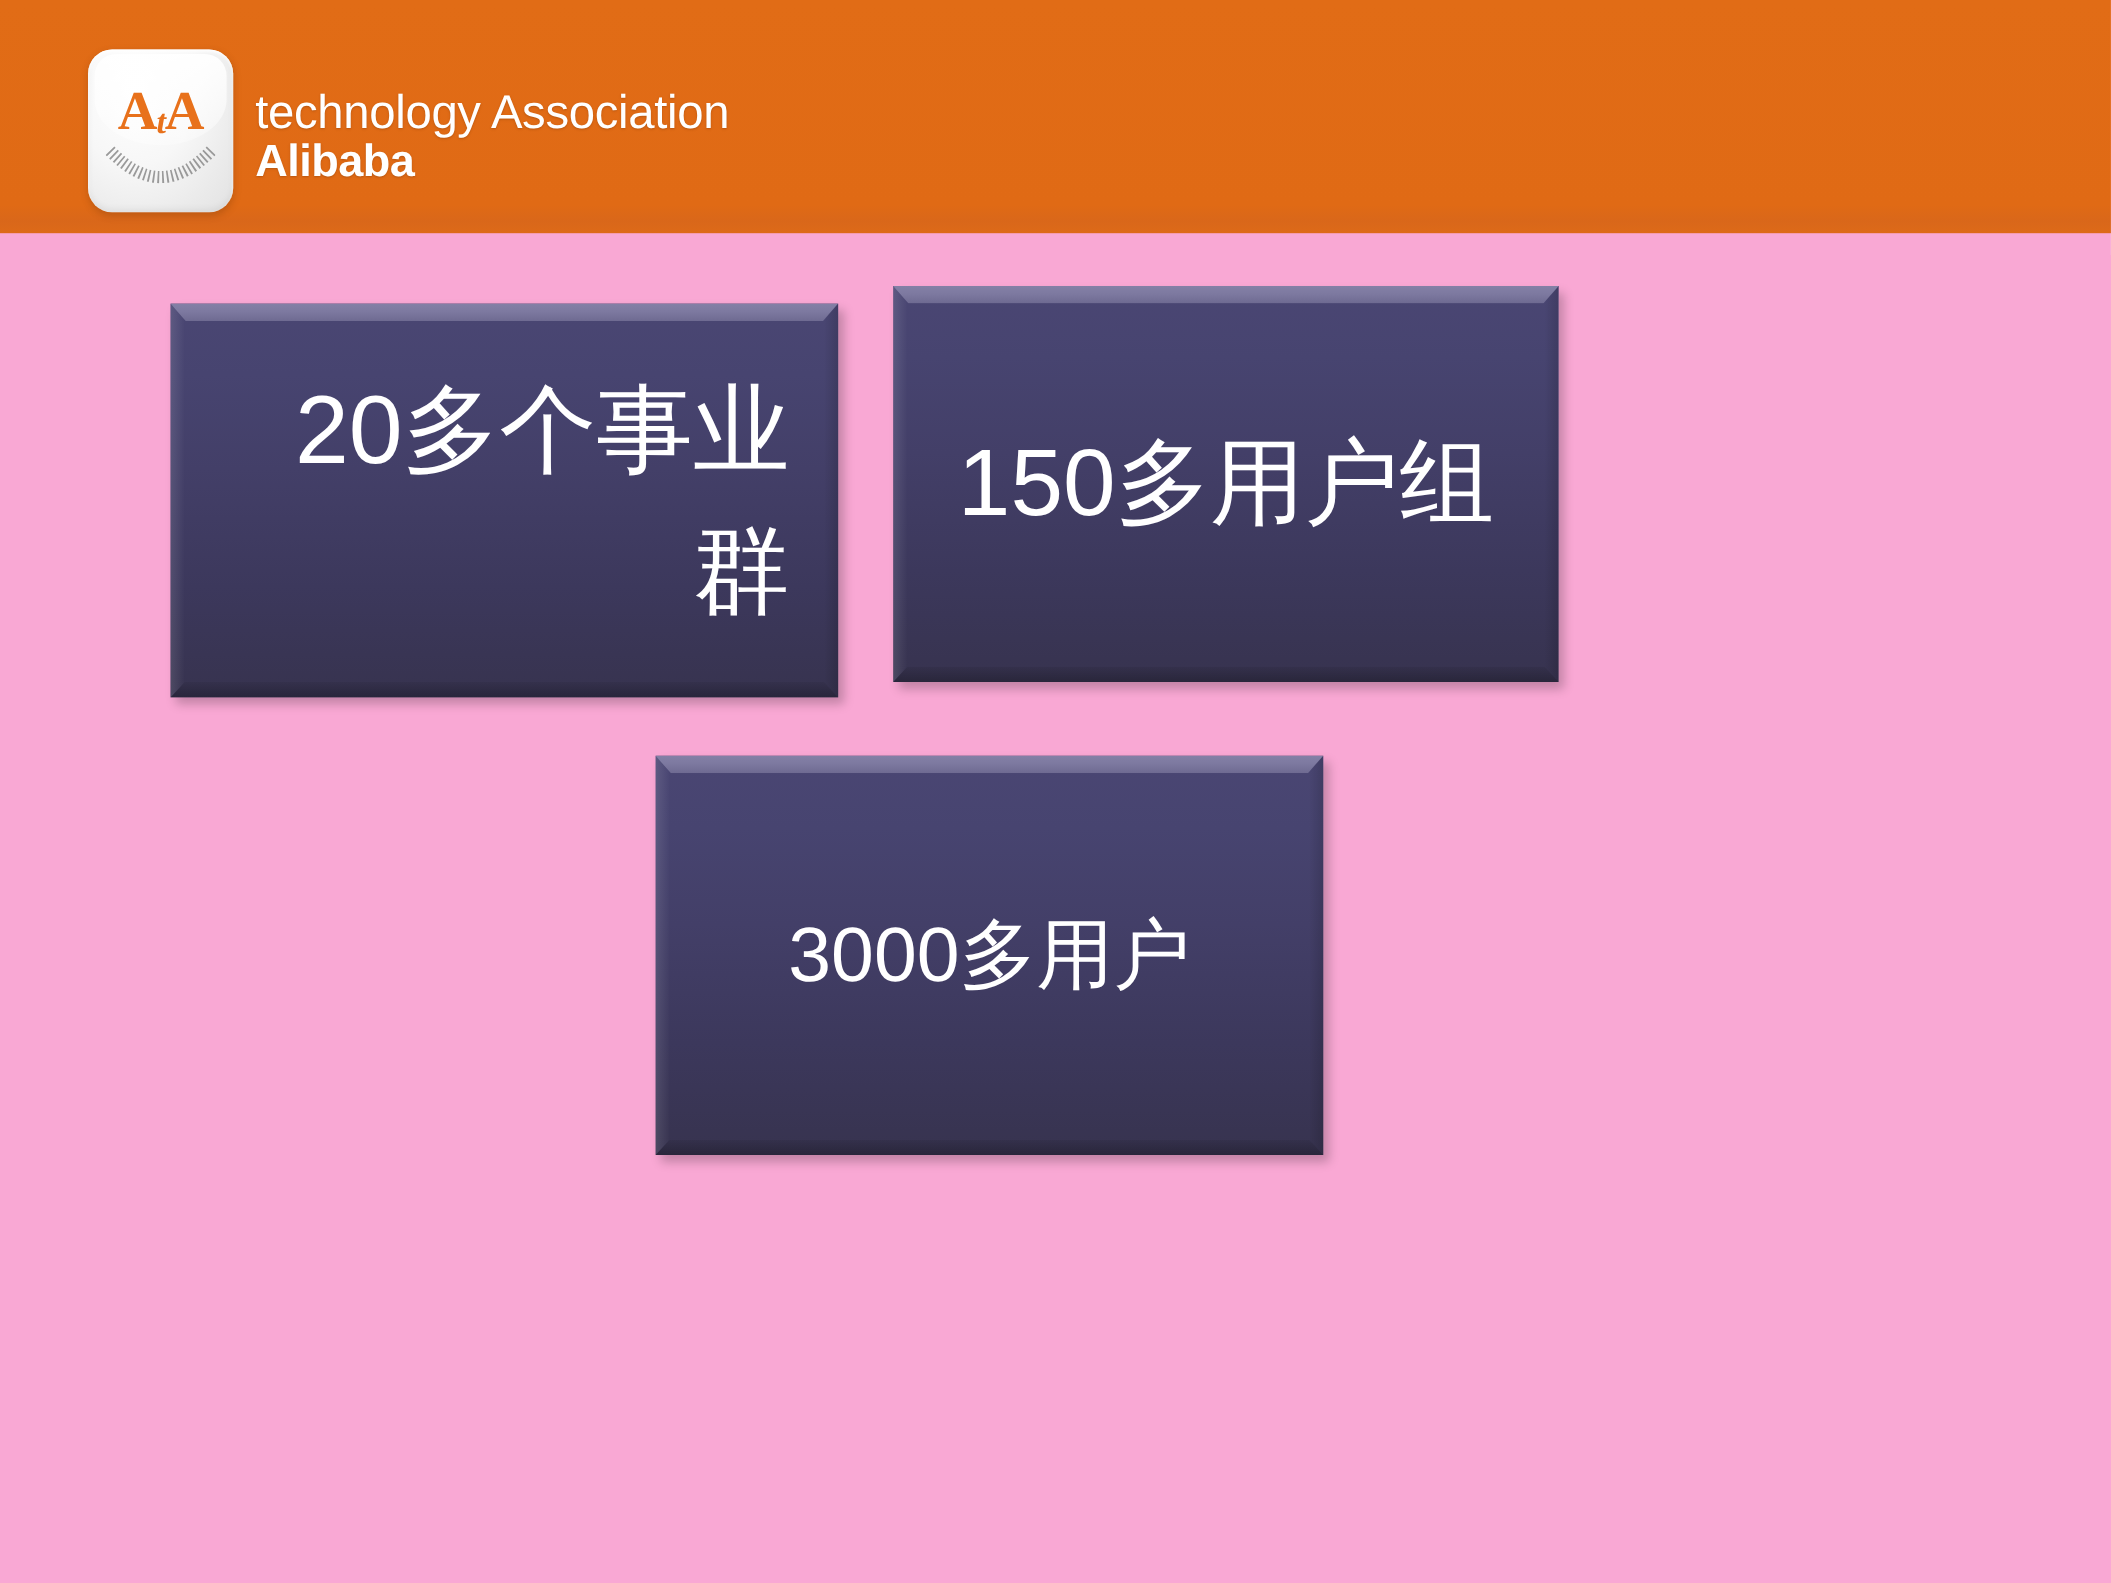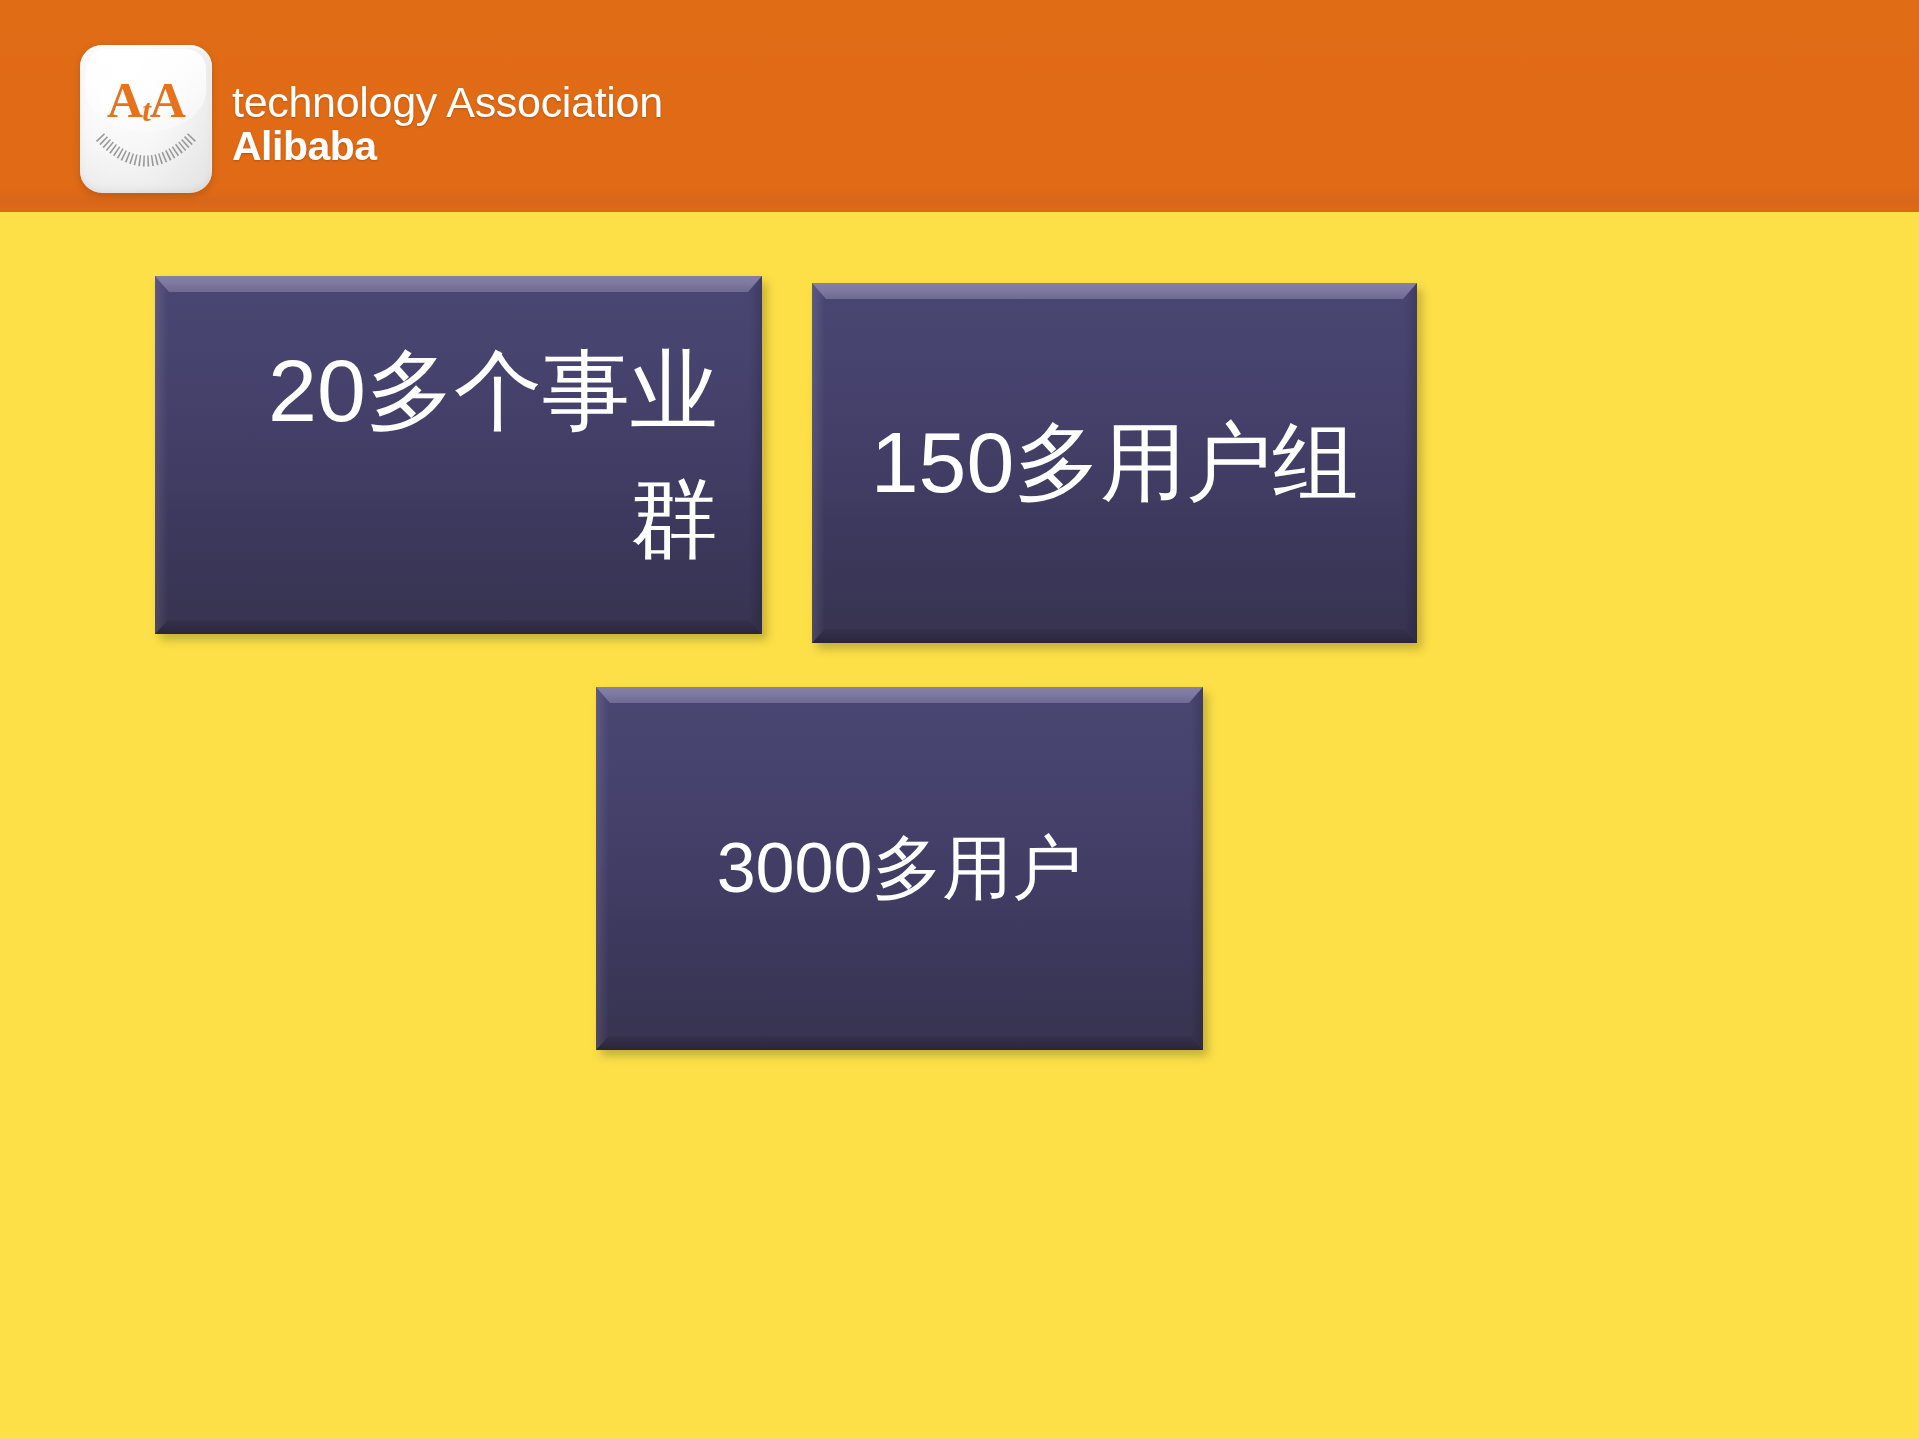--- a/index.html
+++ b/index.html
@@ -12,21 +12,21 @@
     background: #ffffff;
     font-family: "Liberation Sans", "DejaVu Sans", sans-serif;
     overflow: hidden;
     position: relative;
   }
 
   
   #slide {
     position: absolute;
     inset: 0;
-    background: #fde047;
+    background: #f9a8d4;
   }
 
   
   #header-bar {
     position: absolute;
     left: 0;
     top: 0;
     width: 1919px;
     height: 212px;
     background: #e06a15;
@@ -176,21 +176,21 @@
   
   #box-business-groups {
     left: 155px; top: 276px; width: 607px; height: 358px;
   }
   #box-business-groups .bx-label {
     font-size: 88px;
     padding: 0 44px;
     text-align: right;
   }
   #box-user-groups {
-    left: 812px; top: 283px; width: 605px; height: 360px;
+    left: 812px; top: 260px; width: 605px; height: 360px;
   }
   #box-user-groups .bx-label {
     font-size: 86px;
   }
   #box-users {
     left: 596px; top: 687px; width: 607px; height: 363px;
   }
   #box-users .bx-label {
     font-size: 70px;
   }

